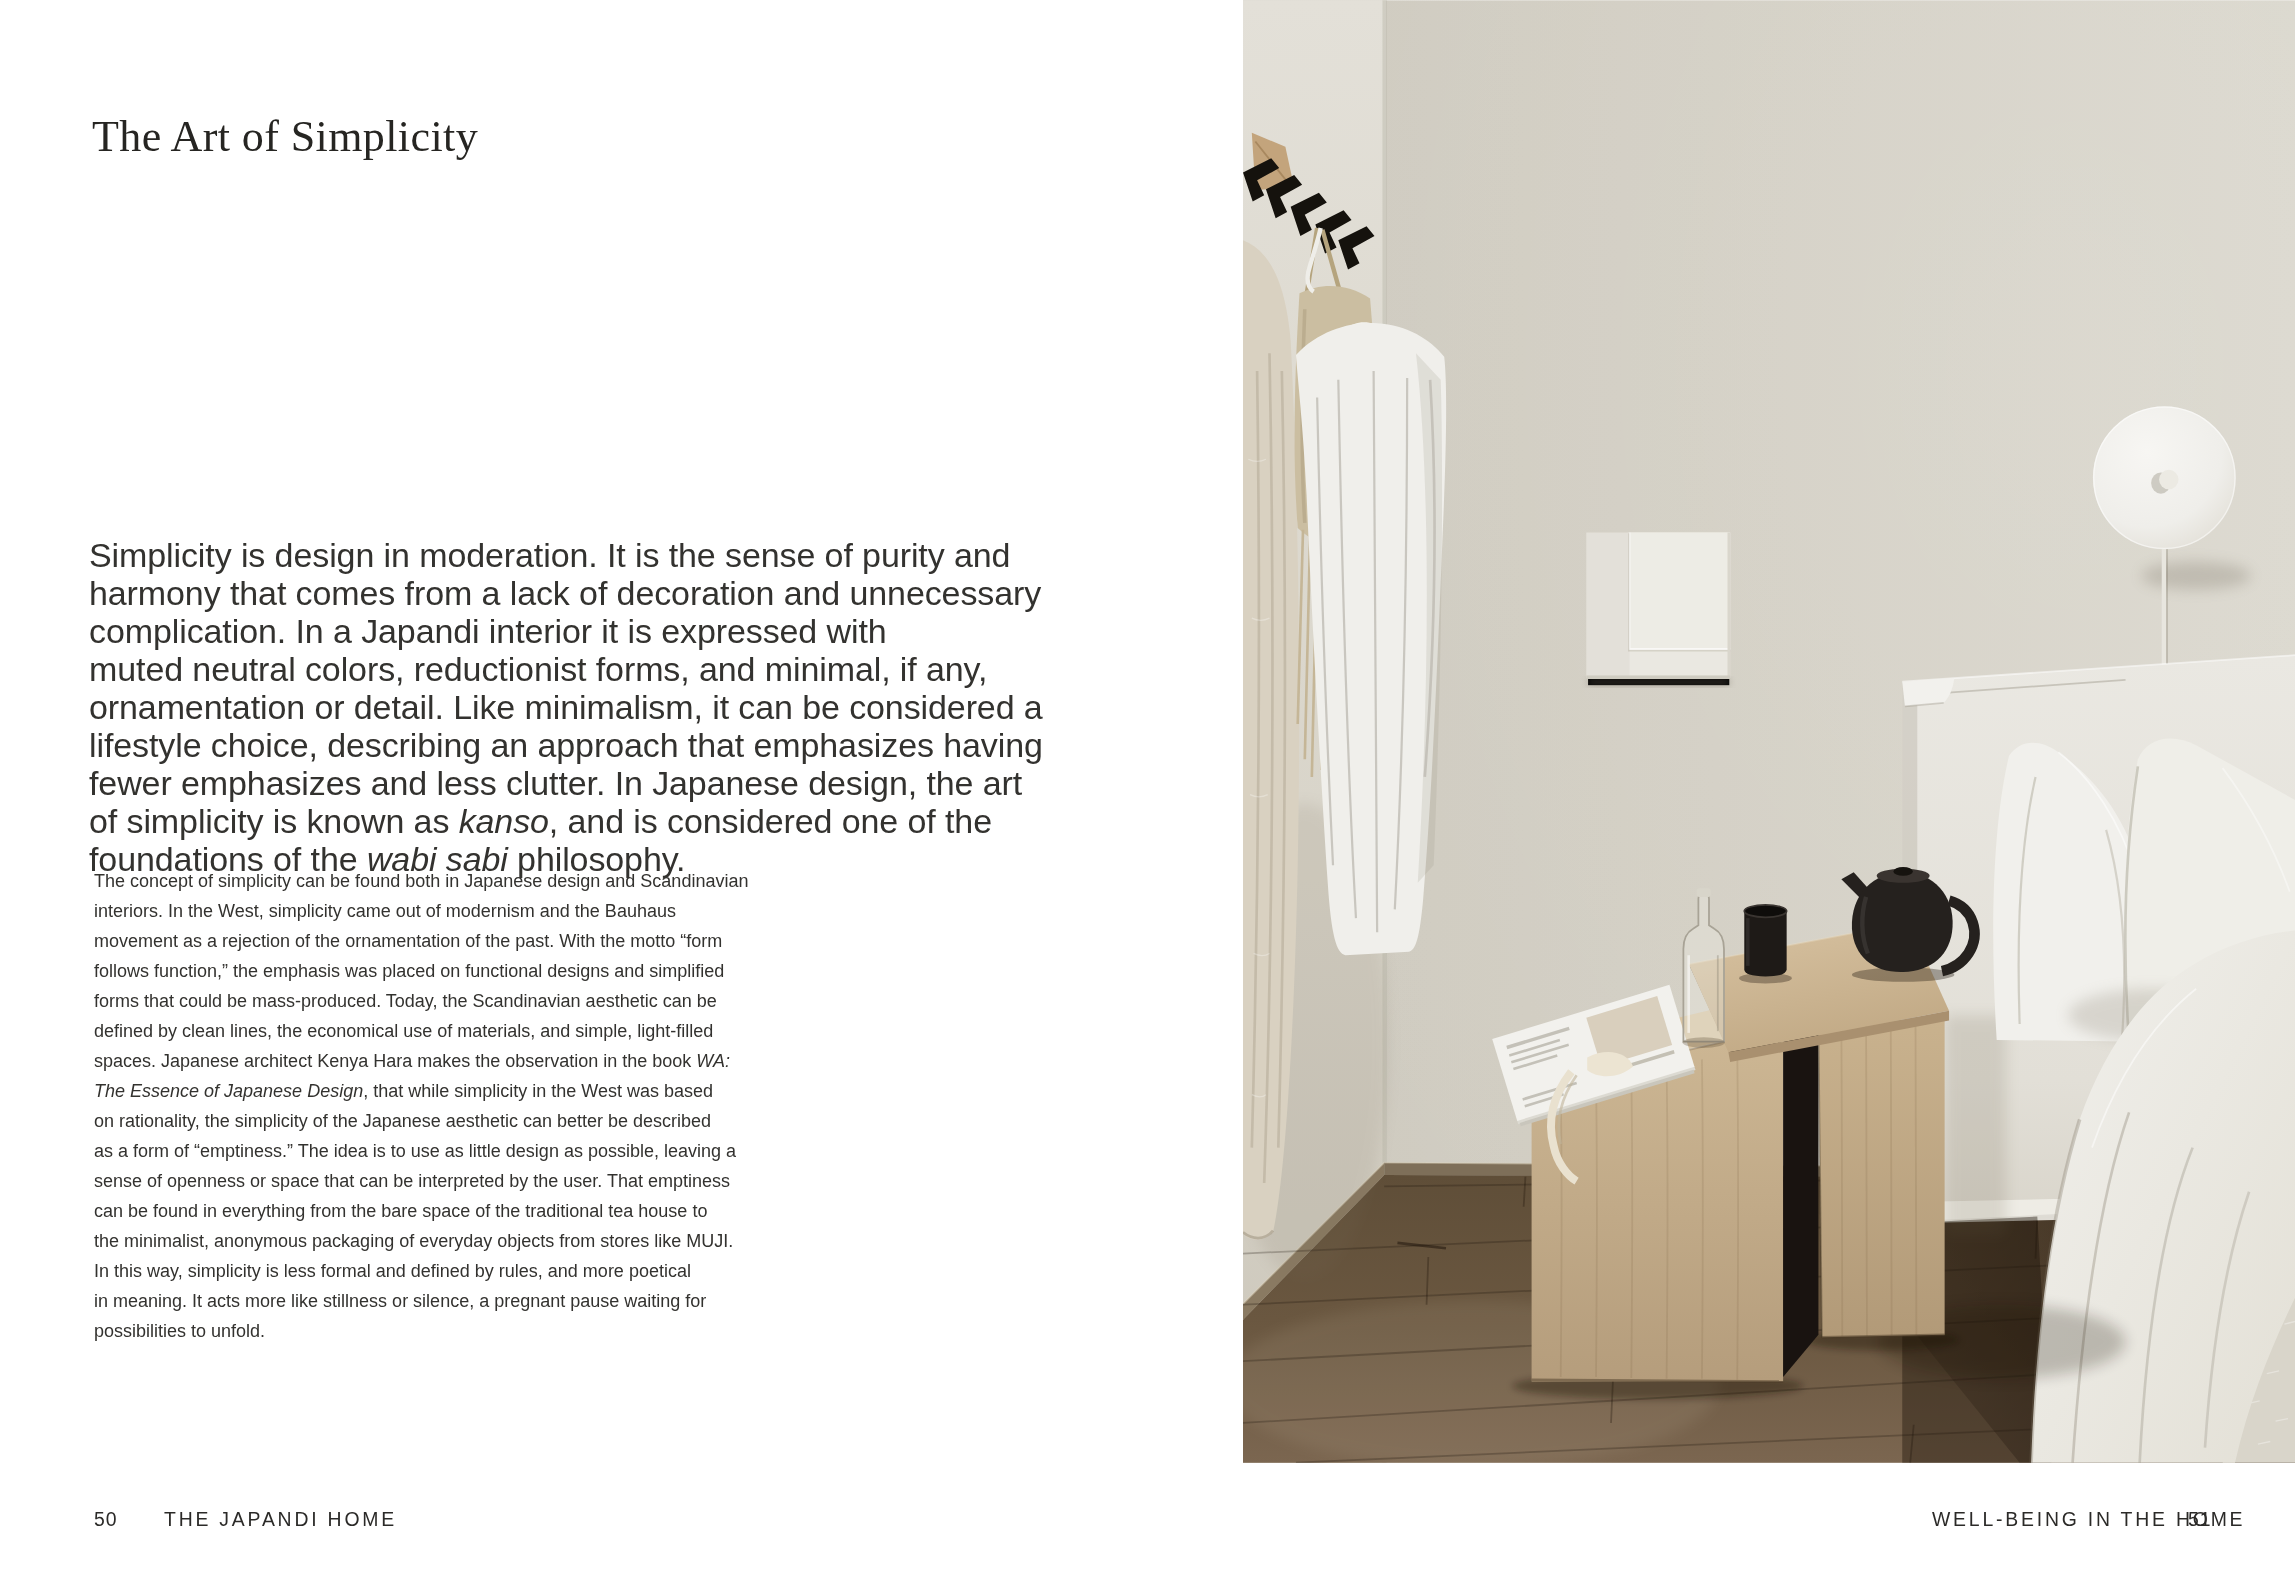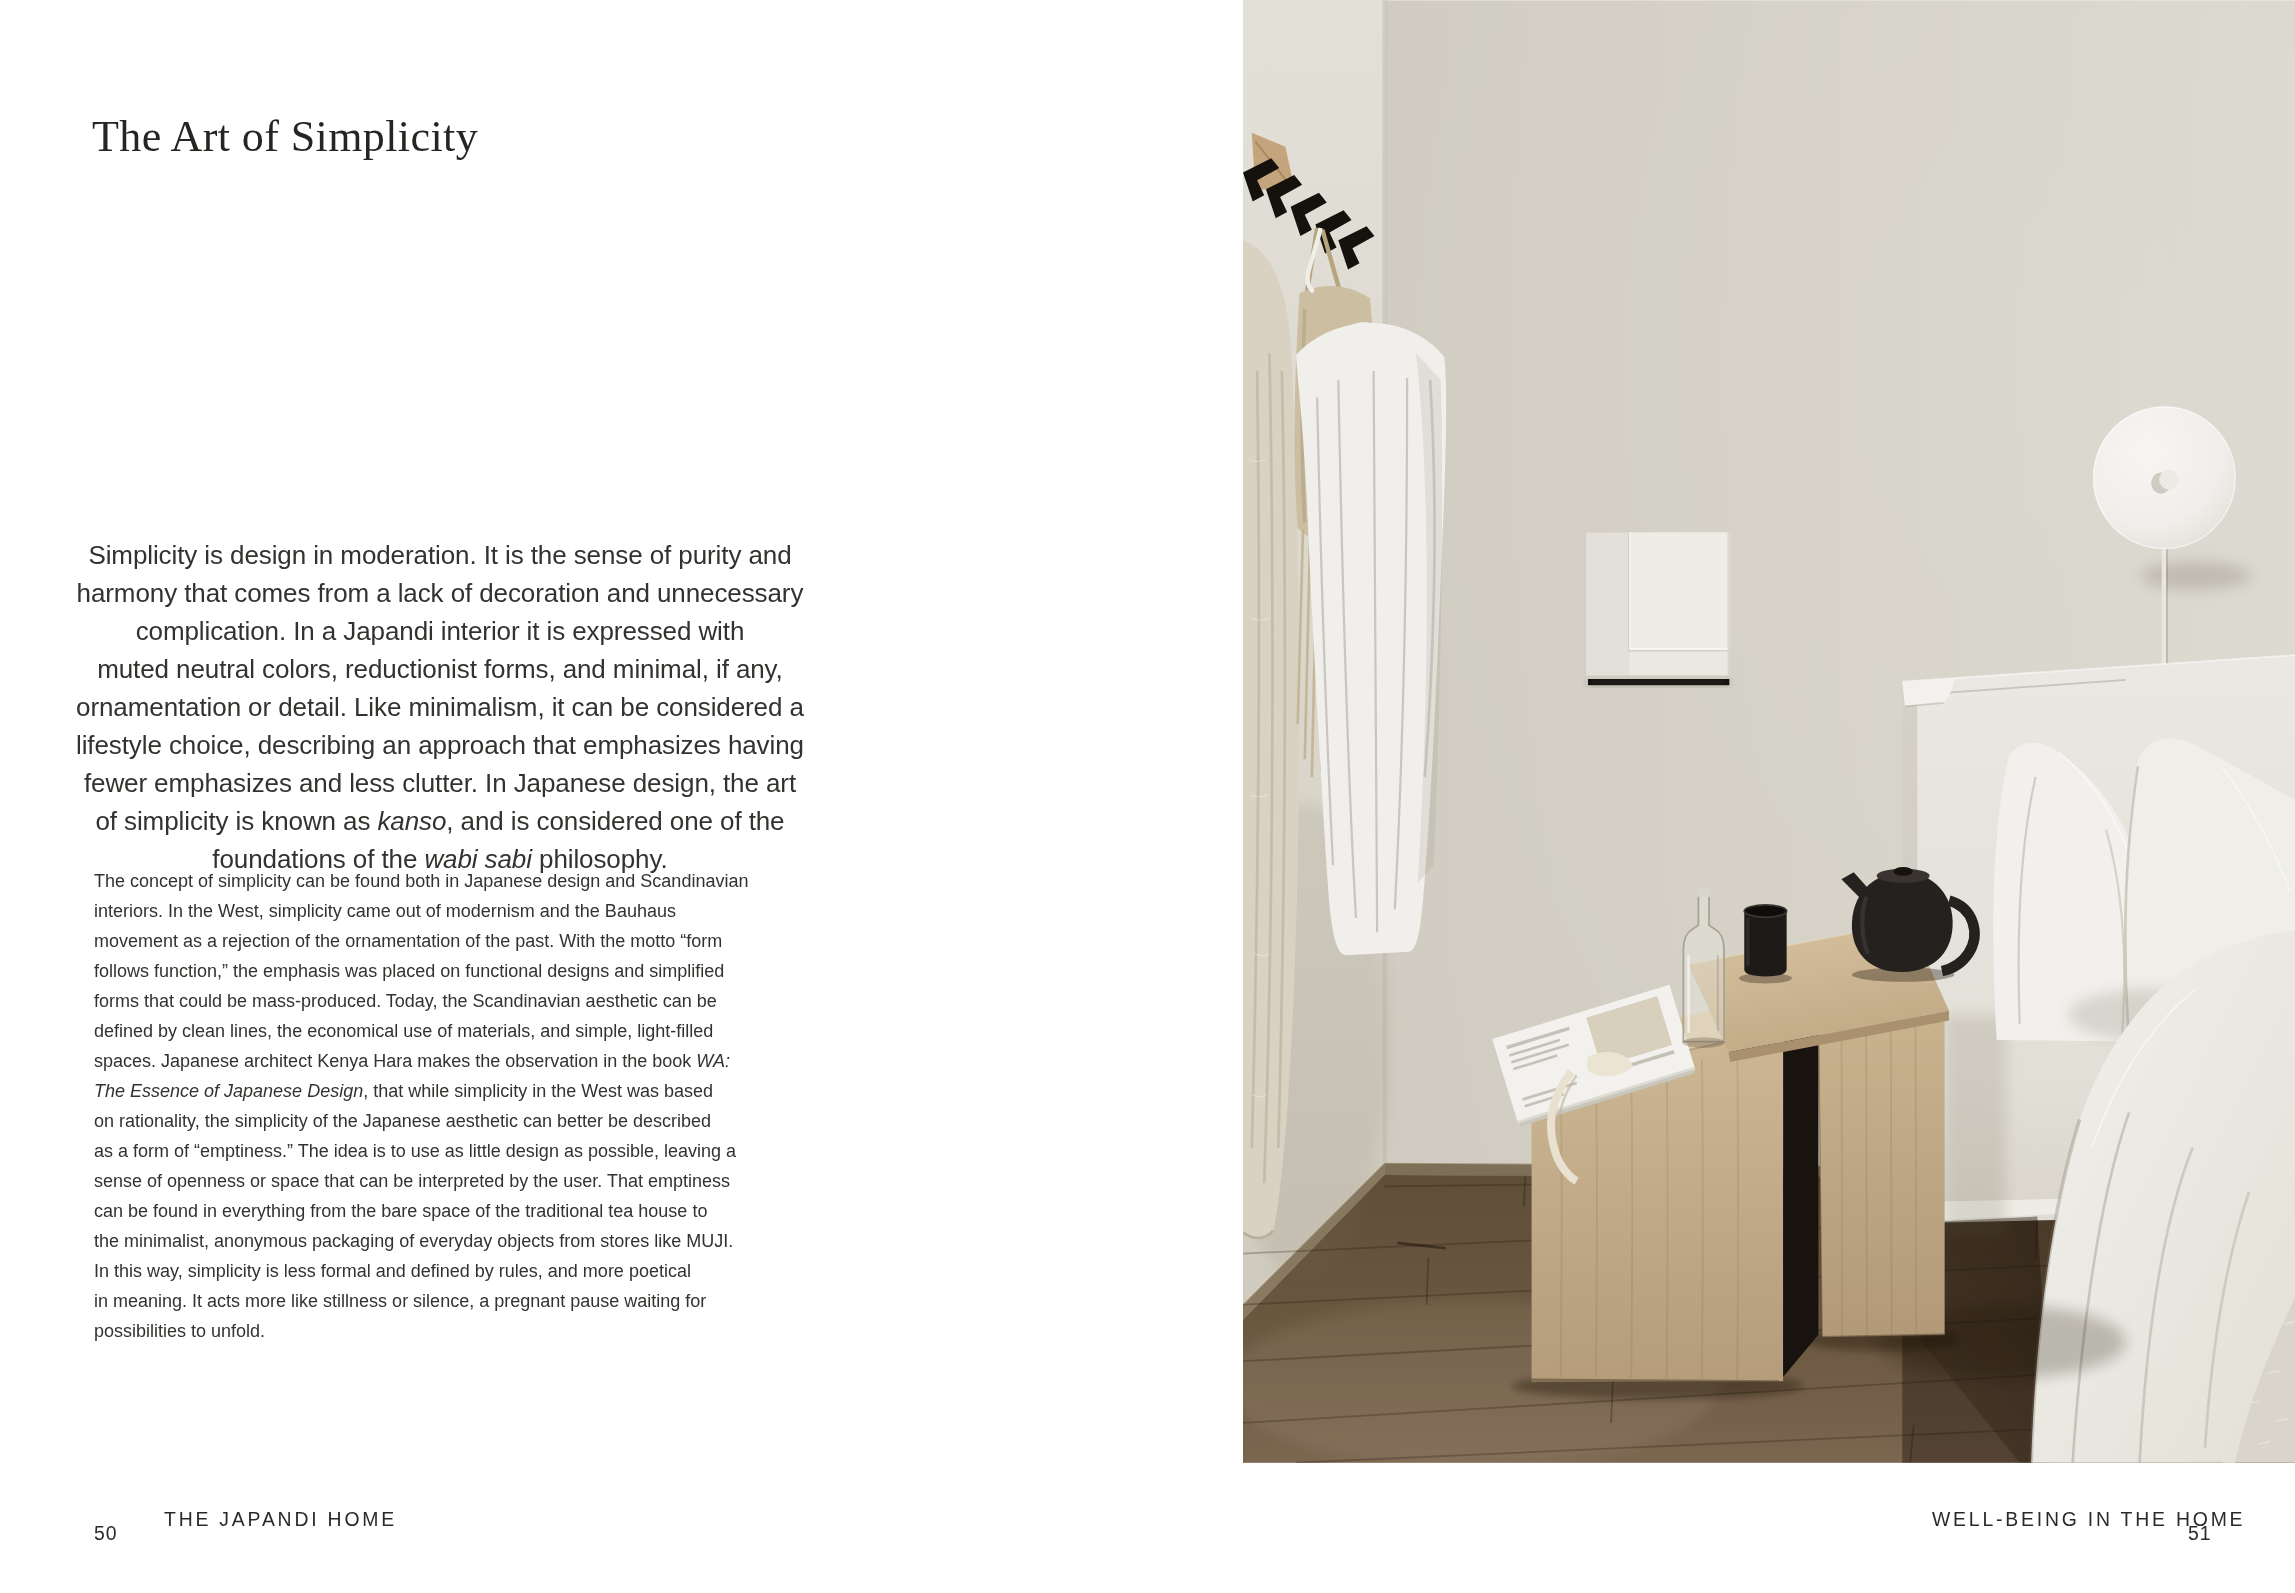--- a/index.html
+++ b/index.html
@@ -9,36 +9,36 @@
     background:var(--page-bg,#ffffff);
     font-family:"Liberation Sans","DejaVu Sans",sans-serif;
   }
   .page-title{
     position:absolute;left:92px;top:113px;margin:0;
     font-family:"Liberation Serif","DejaVu Serif",serif;
     font-weight:400;font-size:44px;line-height:1.1;
     letter-spacing:0.4px;color:var(--title,#262522);
   }
   .intro{
-    position:absolute;left:76px;top:536px;
-    font-size:26px;line-height:38px;letter-spacing:-0.1px;
-    color:var(--text,#33322f);white-space:nowrap;text-align:center;
+    position:absolute;left:89px;top:536px;
+    font-size:34px;line-height:38px;letter-spacing:-0.1px;
+    color:var(--text,#33322f);white-space:nowrap;
   }
   .bodytext{
     position:absolute;left:94px;top:866px;
     font-size:18px;line-height:30px;letter-spacing:0px;
     color:var(--text,#33322f);white-space:nowrap;
   }
   .it{font-style:italic;}
   .footer-item{
     position:absolute;top:1506px;
     font-size:19.4px;line-height:26.5px;color:#2b2a28;
   }
   .tracked{letter-spacing:2.8px;}
-  .pagenum{letter-spacing:0.9px;margin-top:14px;}
+  .pagenum{letter-spacing:0.9px;}
   #pn-left{left:94px;}
   #rh-left{left:164px;}
   #rh-right{left:1932px;}
   #pn-right{left:2188px;}
   .photo{
     position:absolute;left:1243px;top:0;width:1052px;height:1463px;margin:0;
   }
   .photo svg{display:block;width:1052px;height:1463px;}
 </style>
 </head>

